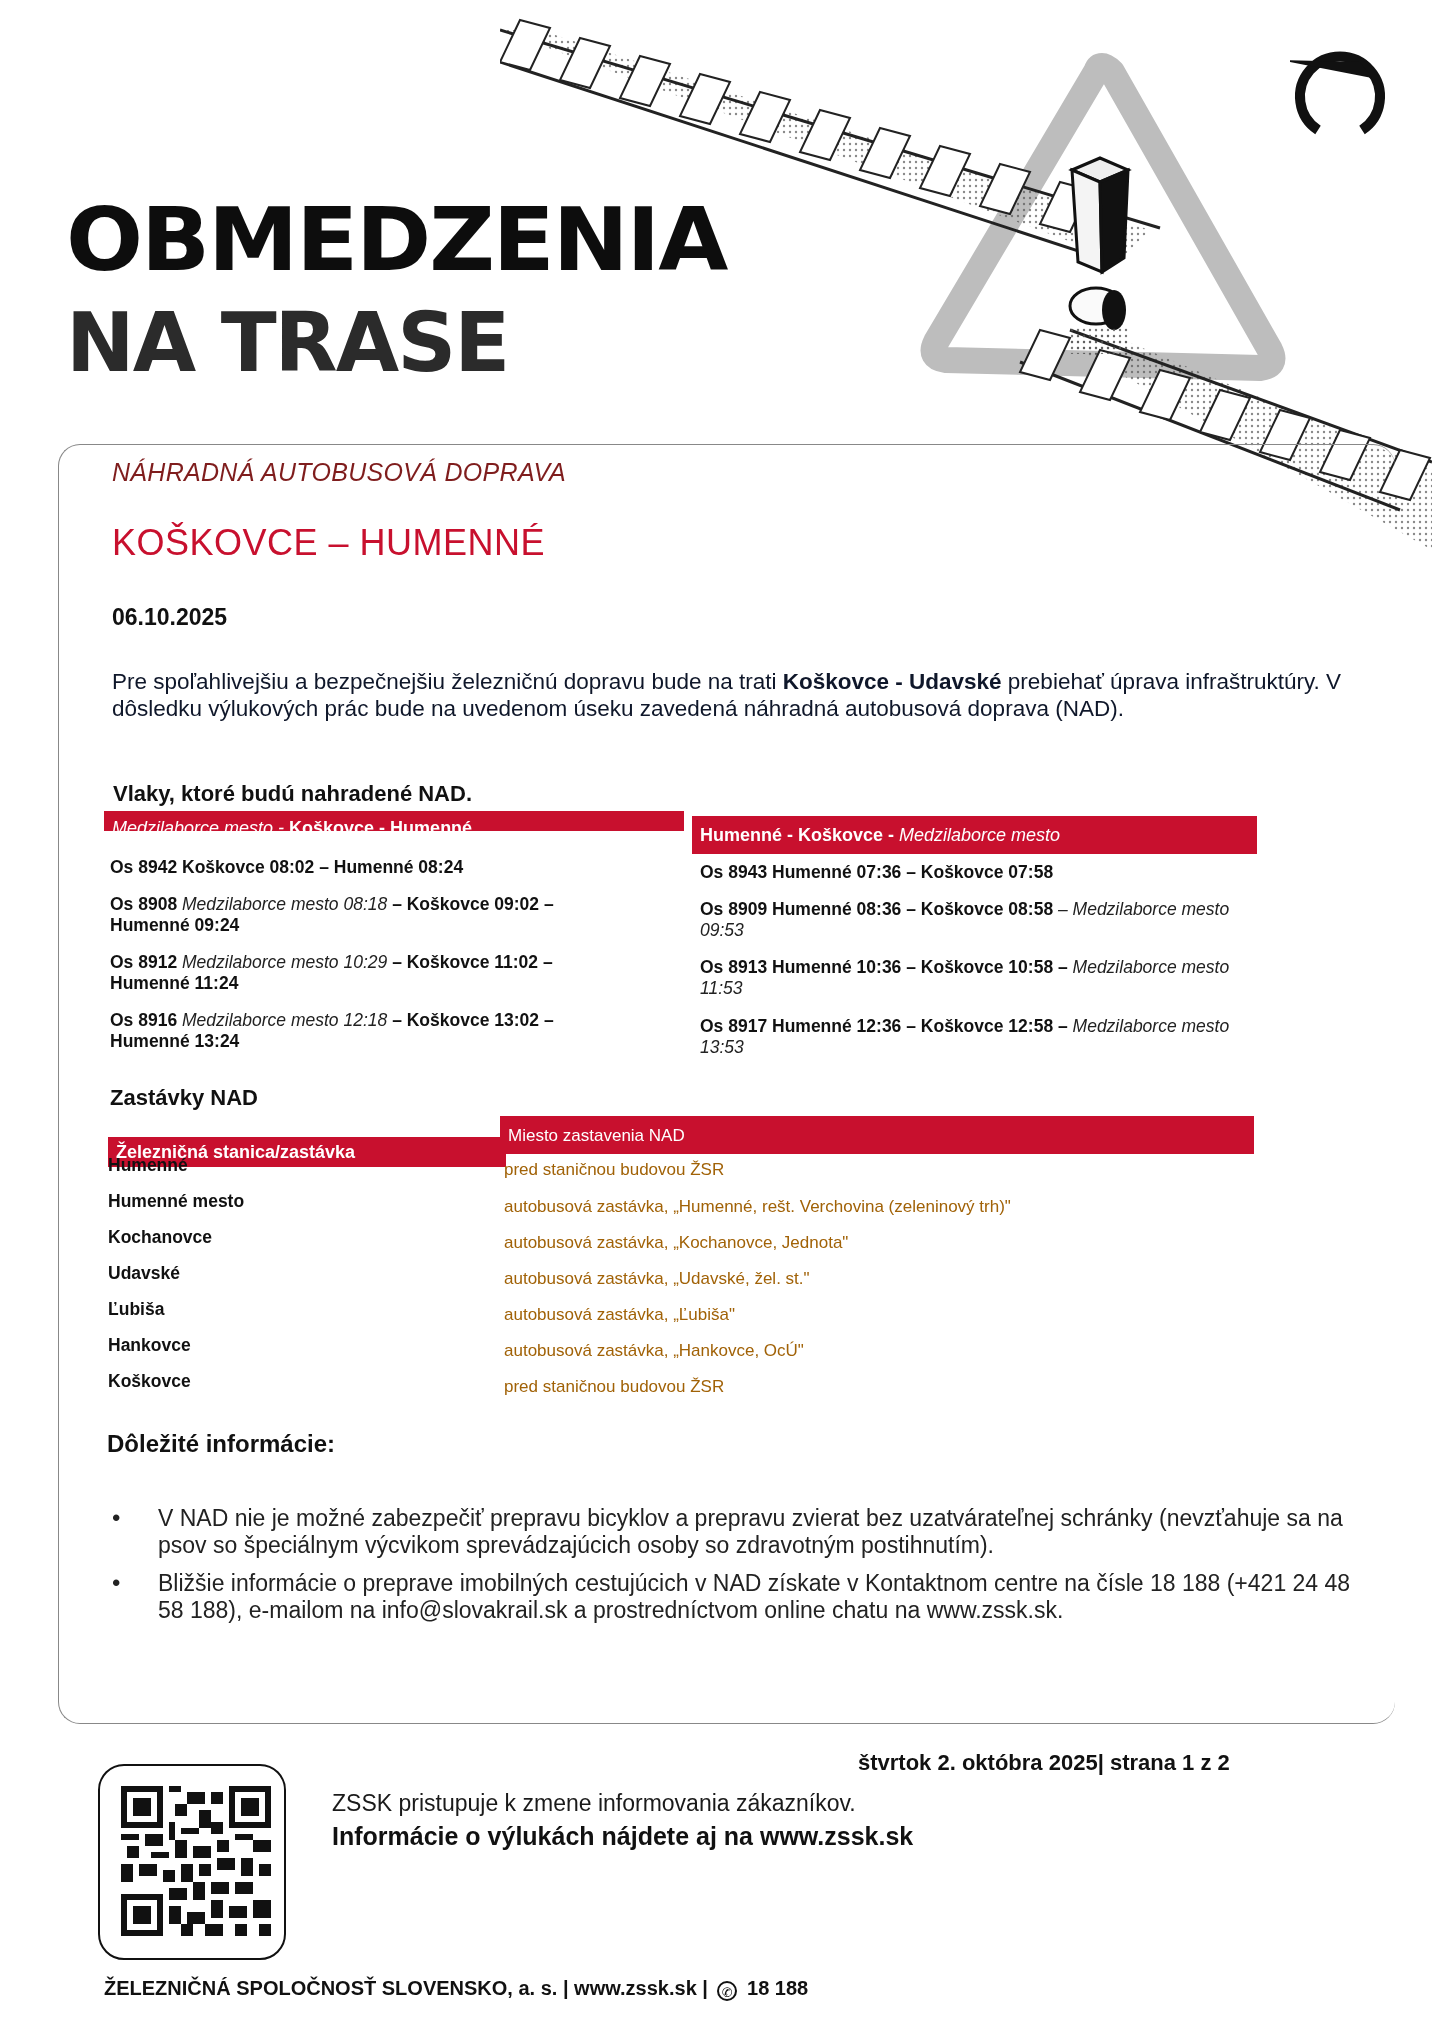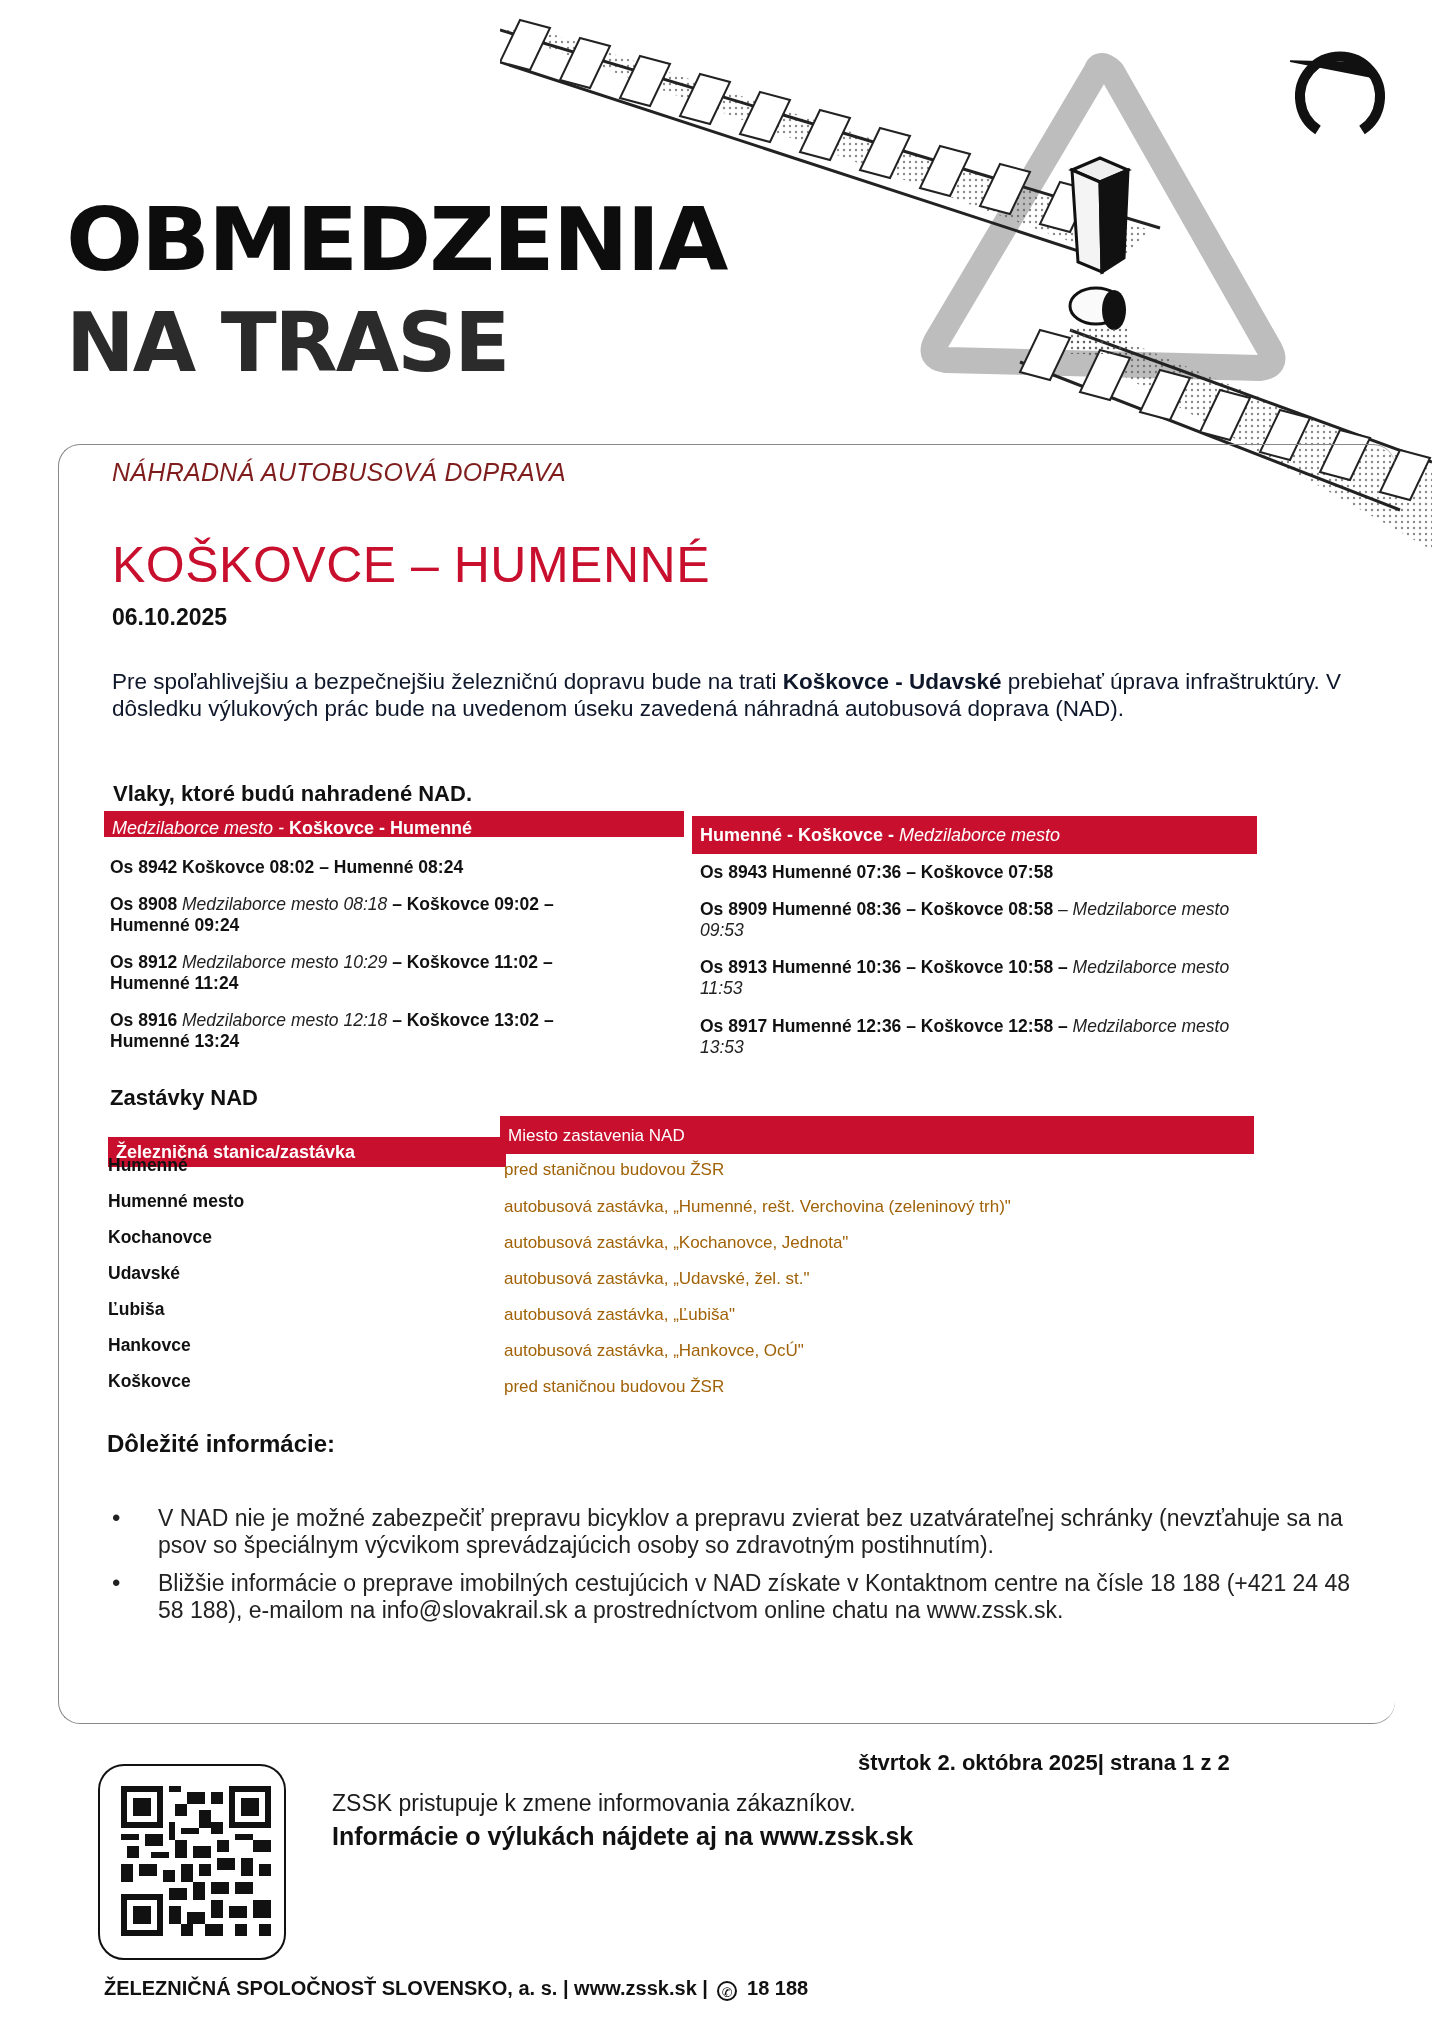--- a/index.html
+++ b/index.html
@@ -13,28 +13,28 @@
   .title1 { left: 66px; top: 196px; font-family: "DejaVu Sans", sans-serif; font-weight: 900; font-size: 88px; letter-spacing: -2px; color: #0d0d0d; transform: scaleX(1.03); transform-origin: left; line-height: 1; font-weight: bold; }
   .title2 { left: 66px; top: 302px; font-family: "DejaVu Sans", sans-serif; font-weight: bold; font-size: 82px; letter-spacing: -2px; color: #2b2b2b; line-height: 1; }
 
   .illustration { left: 500px; top: 10px; width: 932px; height: 540px; }
   .logo { left: 1290px; top: 40px; width: 100px; height: 100px; }
 
   
   .card { left: 58px; top: 444px; width: 1336px; height: 1278px; border: 1.5px solid #888; border-radius: 22px; border-right: none; border-top-right-radius: 22px; }
 
   .subtitle { left: 112px; top: 458px; font-size: 25px; letter-spacing: 0.3px; color: #7f1d1d; font-style: italic; }
-  .route-title { left: 112px; top: 536px; font-size: 50px; color: #c8102e; letter-spacing: 0.5px; }
+  .route-title { left: 112px; top: 522px; font-size: 36px; color: #c8102e; letter-spacing: 0.5px; }
   .date { left: 112px; top: 604px; font-size: 23px; font-weight: bold; color: #111; }
   .intro { left: 112px; top: 668px; width: 1240px; font-size: 22.5px; line-height: 27px; color: #0f172a; }
   .intro b { font-weight: bold; }
 
   .h-trains { left: 113px; top: 781px; font-size: 22px; font-weight: bold; color: #111; }
 
-  .redbar { background: #c8102e; color: #fff; font-size: 18px; height: 26px; line-height: 34px; padding-left: 8px; box-sizing: border-box; }
+  .redbar { background: #c8102e; color: #fff; font-size: 18px; height: 20px; line-height: 34px; padding-left: 8px; box-sizing: border-box; }
   .redbar i { font-style: italic; font-weight: normal; }
   .redbar b { font-weight: bold; }
   .bar-left { left: 104px; top: 811px; width: 580px; }
   .bar-right { left: 692px; top: 816px; width: 565px; height: 38px; line-height: 38px; }
 
   .train { font-size: 17.5px; line-height: 21px; color: #111; }
   .train b { font-weight: bold; }
   .train i { font-style: italic; font-weight: normal; color: #222; }
   .col-left { left: 110px; width: 520px; }
   .col-right { left: 700px; width: 560px; }

